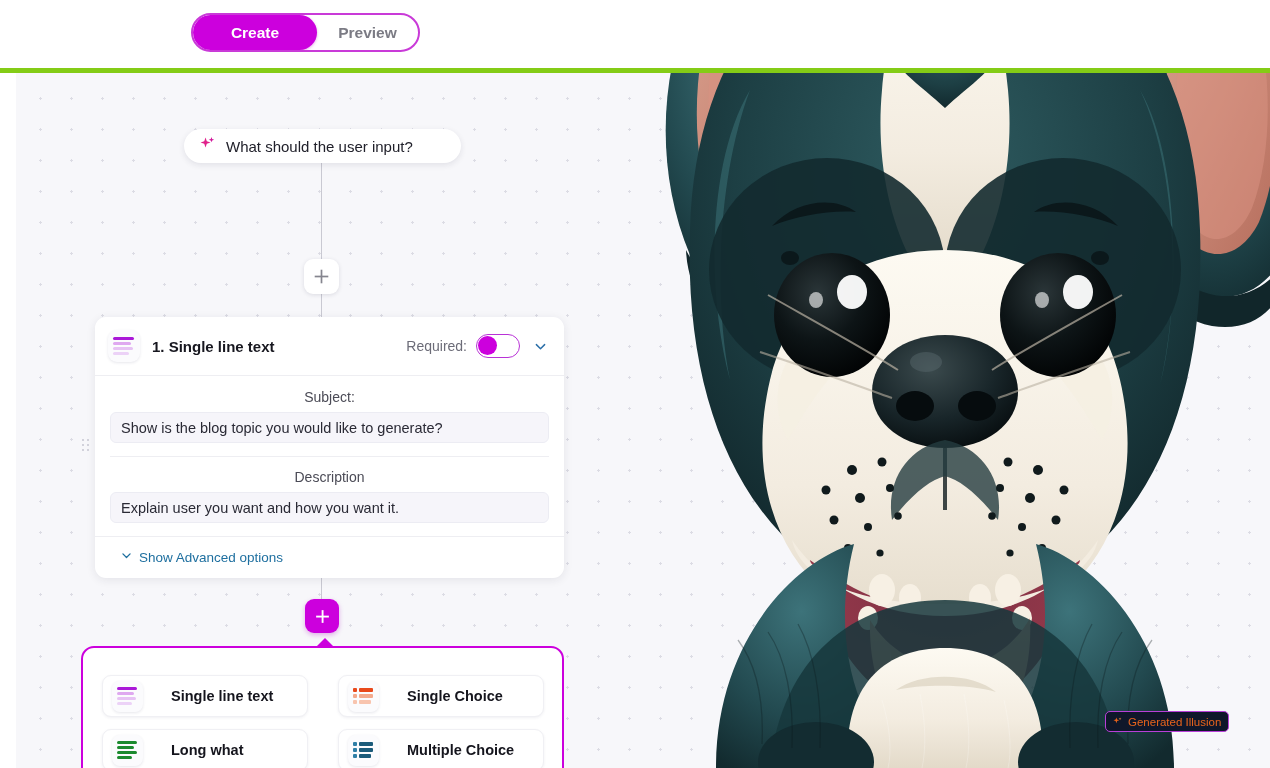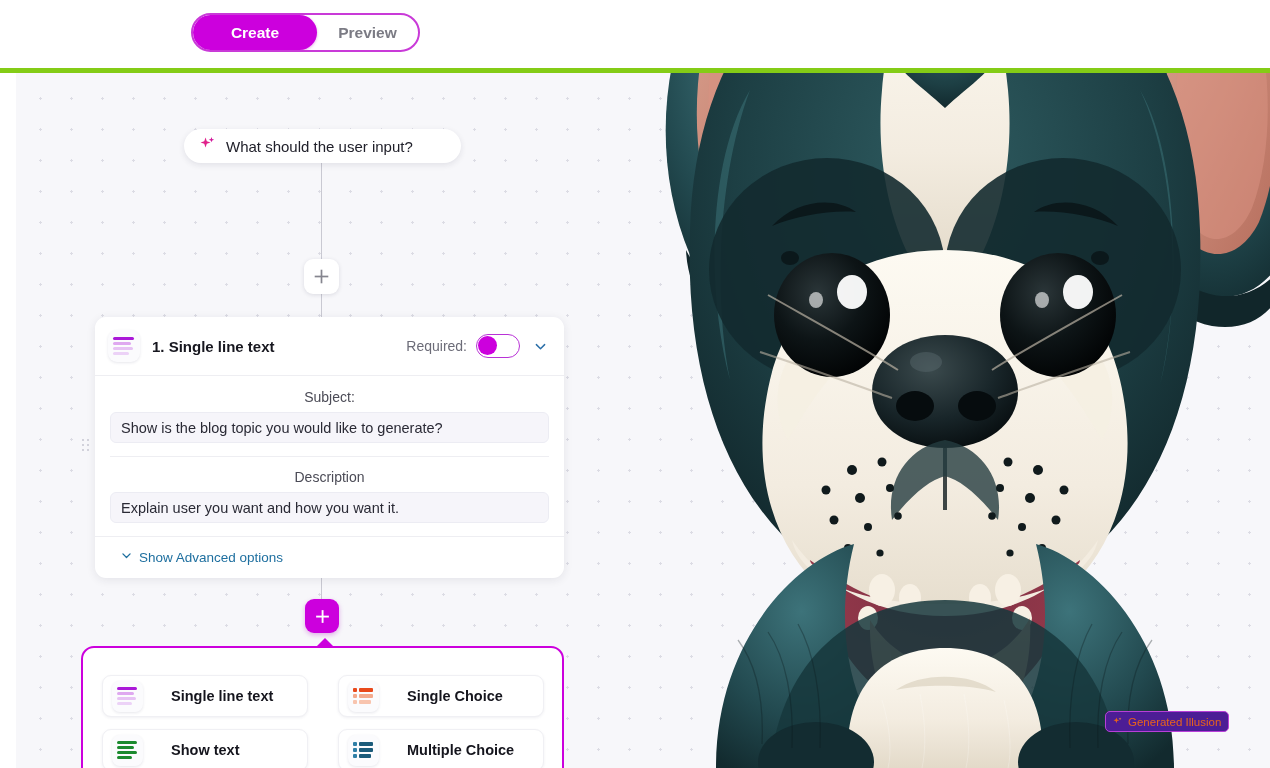--- a/index.html
+++ b/index.html
@@ -272,21 +272,21 @@
     width: 650px; height: 768px;
     z-index: 30;
     overflow: hidden;
     pointer-events: none;
   }
   .img-panel svg { display: block; }
   .gen-badge {
     position: absolute;
     left: 1105px; top: 711px;
     height: 21px;
-    background: #4c1d95;
+    background: #0f172a;
     border: 1.4px solid #b83fd8;
     border-radius: 5px;
     display: flex; align-items: center;
     gap: 5px;
     padding: 0 7px 0 6px;
     z-index: 45;
   }
   .gen-badge .gtxt {
     font-size: 11.5px; color: #e8641c;
   }
@@ -413,21 +413,21 @@
           <span class="mi-label">Single Choice</span>
         </div>
 
         <div class="menu-item">
           <div class="mi-icon">
             <i style="width:20px; background:#1b8a2e;"></i>
             <i style="width:17px; background:#1b8a2e;"></i>
             <i style="width:20px; background:#1b8a2e;"></i>
             <i style="width:15px; background:#1b8a2e;"></i>
           </div>
-          <span class="mi-label">Show text</span>
+          <span class="mi-label">Long what</span>
         </div>
 
         <div class="menu-item">
           <div class="mi-icon">
             <div class="rowline">
                 <span class="dot" style="background:#2f7fa6;"></span>
               <span class="bar" style="width:14px; background:#1b5b7a;"></span>
               </div>
             <div class="rowline">
                 <span class="dot" style="background:#2f7fa6;"></span>

